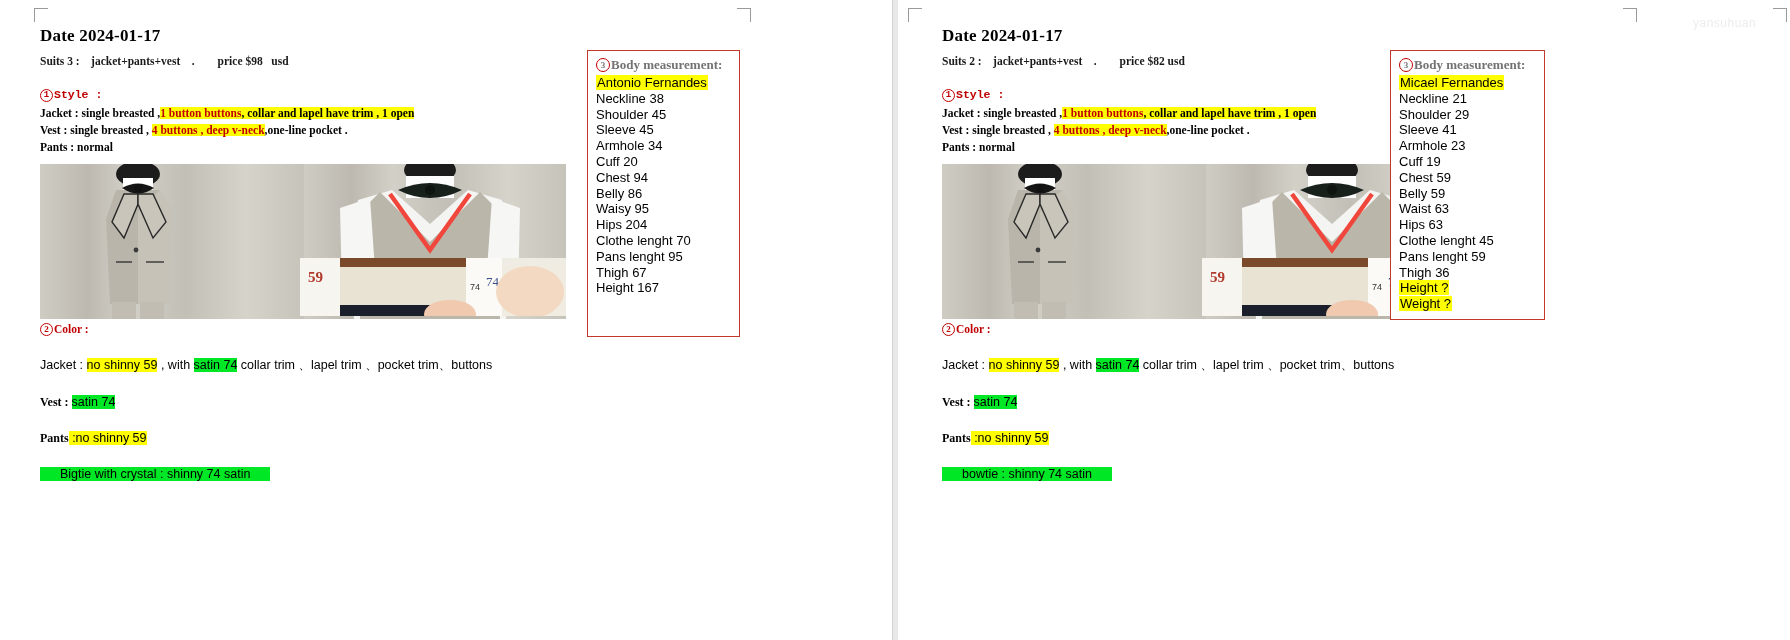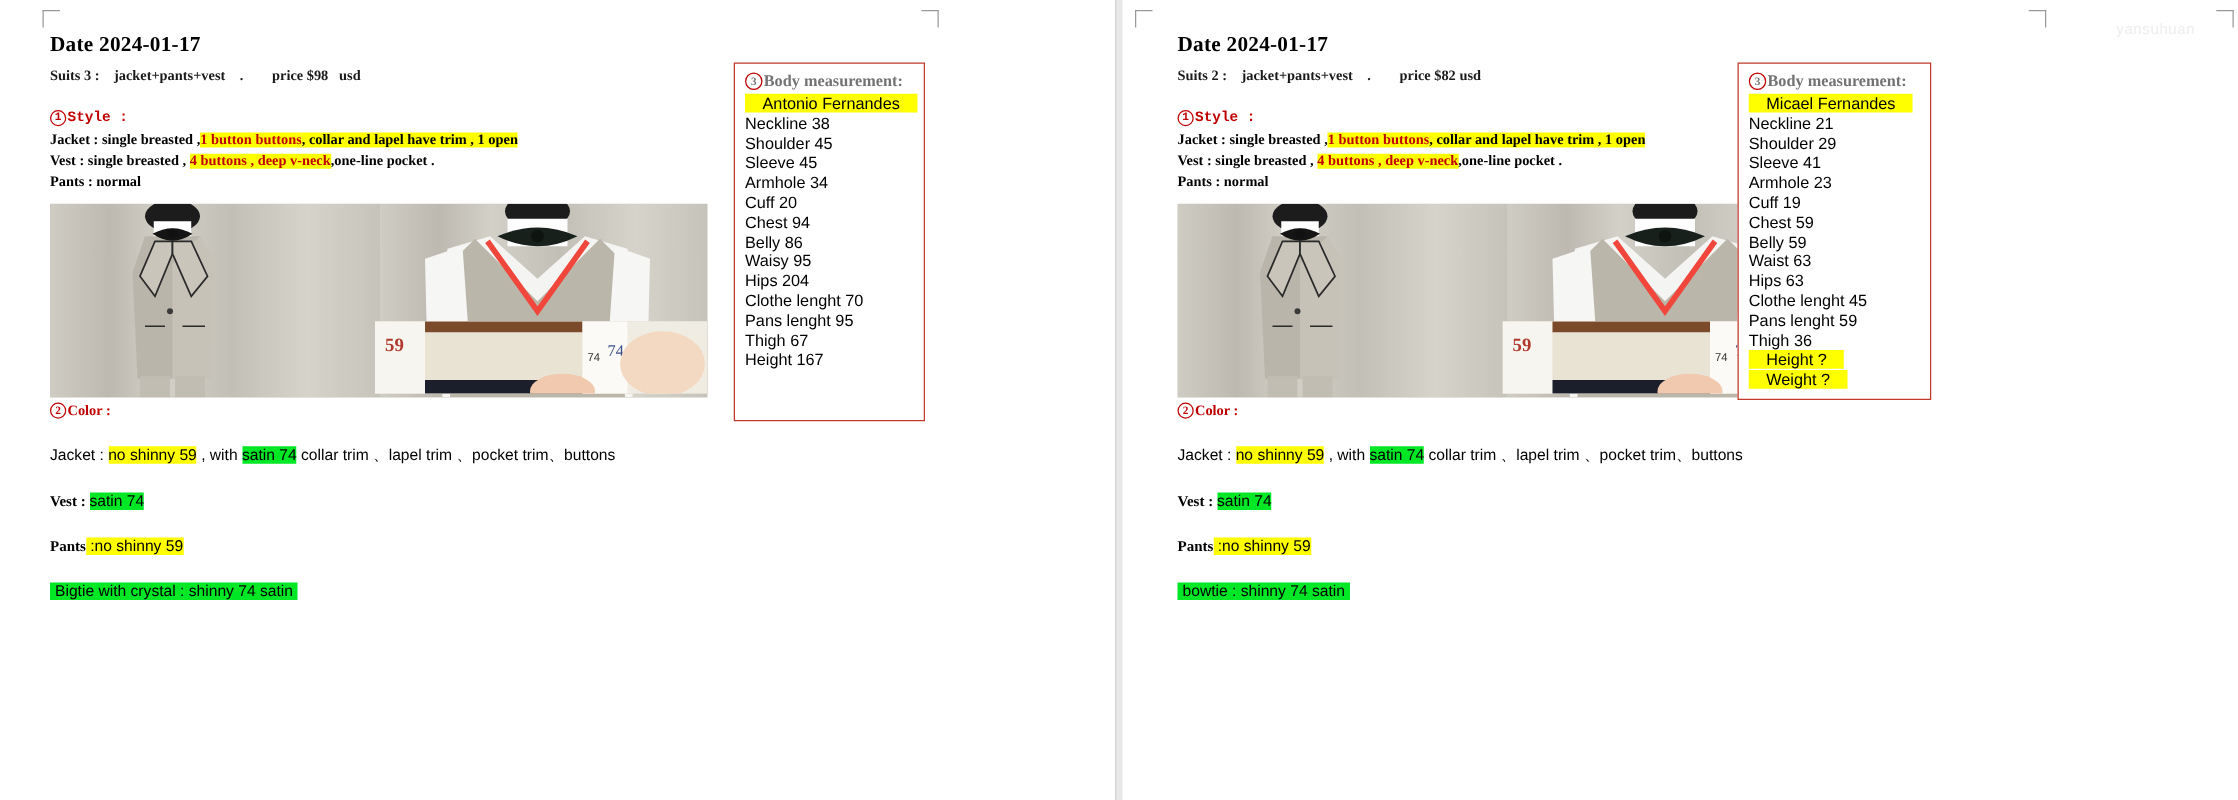--- a/index.html
+++ b/index.html
@@ -124,21 +124,21 @@
     font-size: 12.5px;
     color: #000000;
     margin-top: 21px;
     white-space: nowrap;
   }
   .color-line b {
     font-family: "Liberation Serif", serif;
     font-weight: bold;
     font-size: 12px;
   }
-  .full-hl-g { background: #00e825; display: inline-block; padding: 0 4px; }
+  .full-hl-g { background: #00e825; display: inline-block; padding: 0 20px; }
 
   .measure-box {
     position: absolute;
     border: 1px solid #c0392b;
     background: #ffffff;
     box-sizing: border-box;
     padding: 6px 8px 8px 8px;
   }
   .measure-title {
     font-family: "Liberation Serif", serif;
@@ -150,21 +150,21 @@
   .measure-title .circnum {
     width: 12px; height: 12px; line-height: 12px; font-size: 9px;
   }
   .measure-item {
     font-family: "Liberation Sans", sans-serif;
     font-size: 13px;
     color: #000;
     line-height: 15.8px;
     white-space: nowrap;
   }
-  .measure-item span.hl-y { padding: 0 14px; }
+  .measure-item span.hl-y { padding: 0 1px; }
 </style>
 </head>
 <body>
 
 <div class="page" id="page-left">
 
   <div class="crop tl" style="left:34px; top:8px;"></div>
   <div class="crop tr" style="left:737px; top:8px;"></div>
 
   <div class="doc-body" style="left:40px; top:26px; width:700px;">

